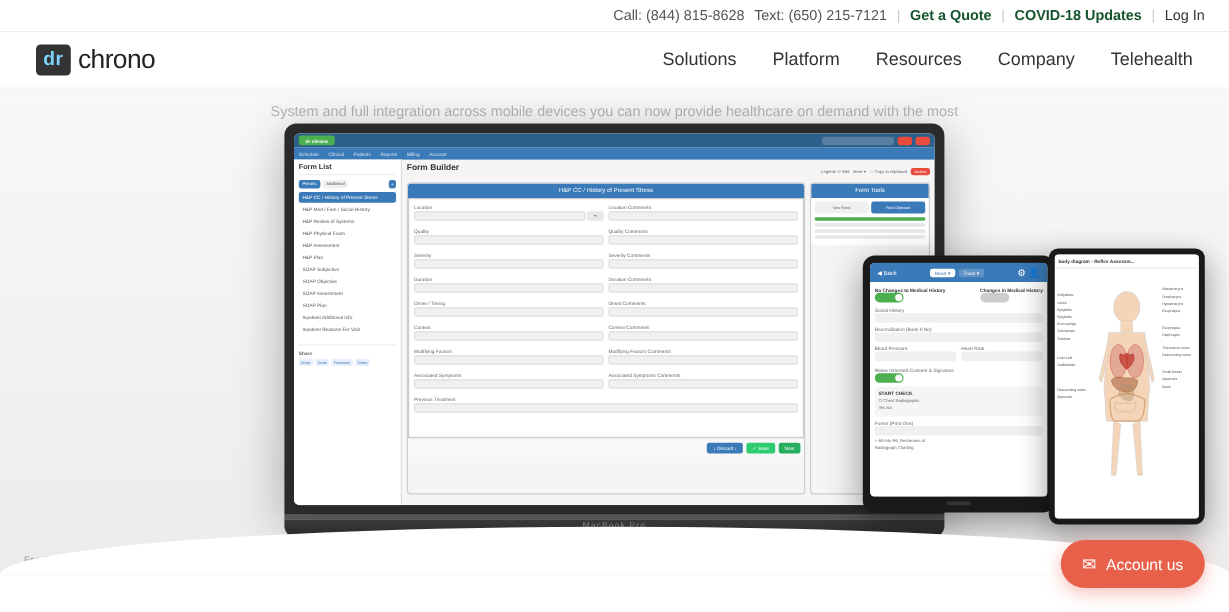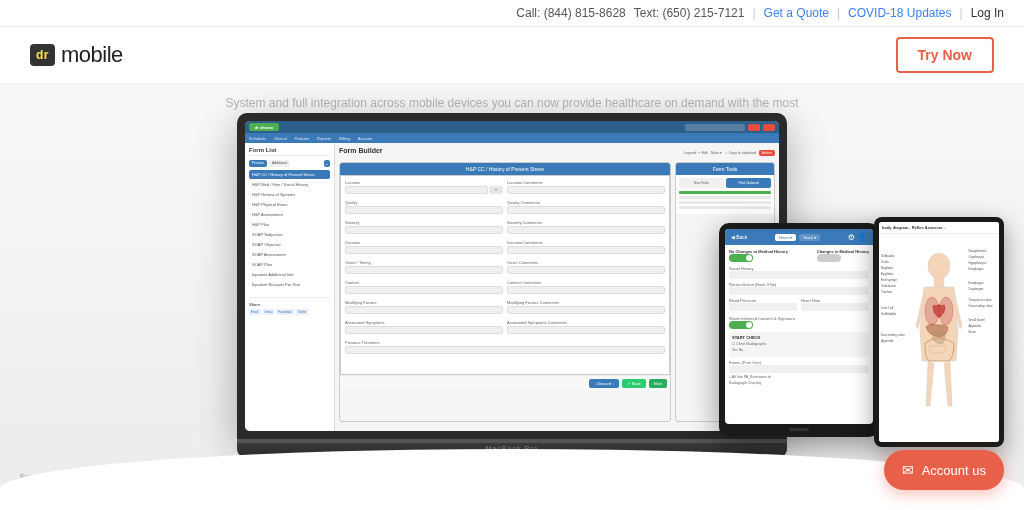--- a/index.html
+++ b/index.html
@@ -10,42 +10,42 @@
       background: #fff;
       border-bottom: 1px solid #e8e8e8;
       padding: 6px 20px;
       display: flex;
       align-items: center;
       justify-content: flex-end;
       font-size: 12px;
       color: #555;
       gap: 8px;
     }
-    .top-bar a { color: #3b82f6; text-decoration: none; }
+    .top-bar a { color: #14532d; text-decoration: none; font-weight: bold; }
     .top-bar .separator { color: #ccc; }
     .top-bar .login-link { color: #333; font-weight: 500; }
 
     
     .main-nav {
       display: flex;
       align-items: center;
       justify-content: space-between;
       padding: 10px 30px;
       border-bottom: 1px solid #f0f0f0;
       background: #fff;
     }
     .logo {
       display: flex;
       align-items: center;
       gap: 6px;
     }
     .logo-box {
       background: #333;
-      color: #fde047;
-      font-size: 12px;
+      color: #7dd3fc;
+      font-size: 16px;
       font-weight: 700;
       padding: 4px 6px;
       border-radius: 4px;
       letter-spacing: 0.5px;
     }
     .logo-text {
       font-size: 22px;
       font-weight: 400;
       color: #222;
       letter-spacing: -0.5px;
@@ -397,23 +397,29 @@
   <a href="#">Get a Quote</a>
   <span class="separator">|</span>
   <a href="#">COVID-18 Updates</a>
   <span class="separator">|</span>
   <a href="#" class="login-link">Log In</a>
 </div>
 
 <nav class="main-nav">
   <div class="logo">
     <span class="logo-box">dr</span>
-    <span class="logo-text">mobile</span>
+    <span class="logo-text">chrono</span>
   </div>
-  <button class="try-now-btn">Try Now</button>
+  <ul class="nav-links">
+    <li><a href="#">Solutions</a></li>
+    <li><a href="#">Platform</a></li>
+    <li><a href="#">Resources</a></li>
+    <li><a href="#">Company</a></li>
+    <li><a href="#">Telehealth</a></li>
+  </ul>
 </nav>
 
 <div class="hero">
   <div class="hero-faded-text">System and full integration across mobile devices you can now provide healthcare on demand with the most innovative</div>
 
   <div class="devices-container">
 
     <div class="laptop">
       <div class="laptop-body">
         <div class="laptop-screen">

